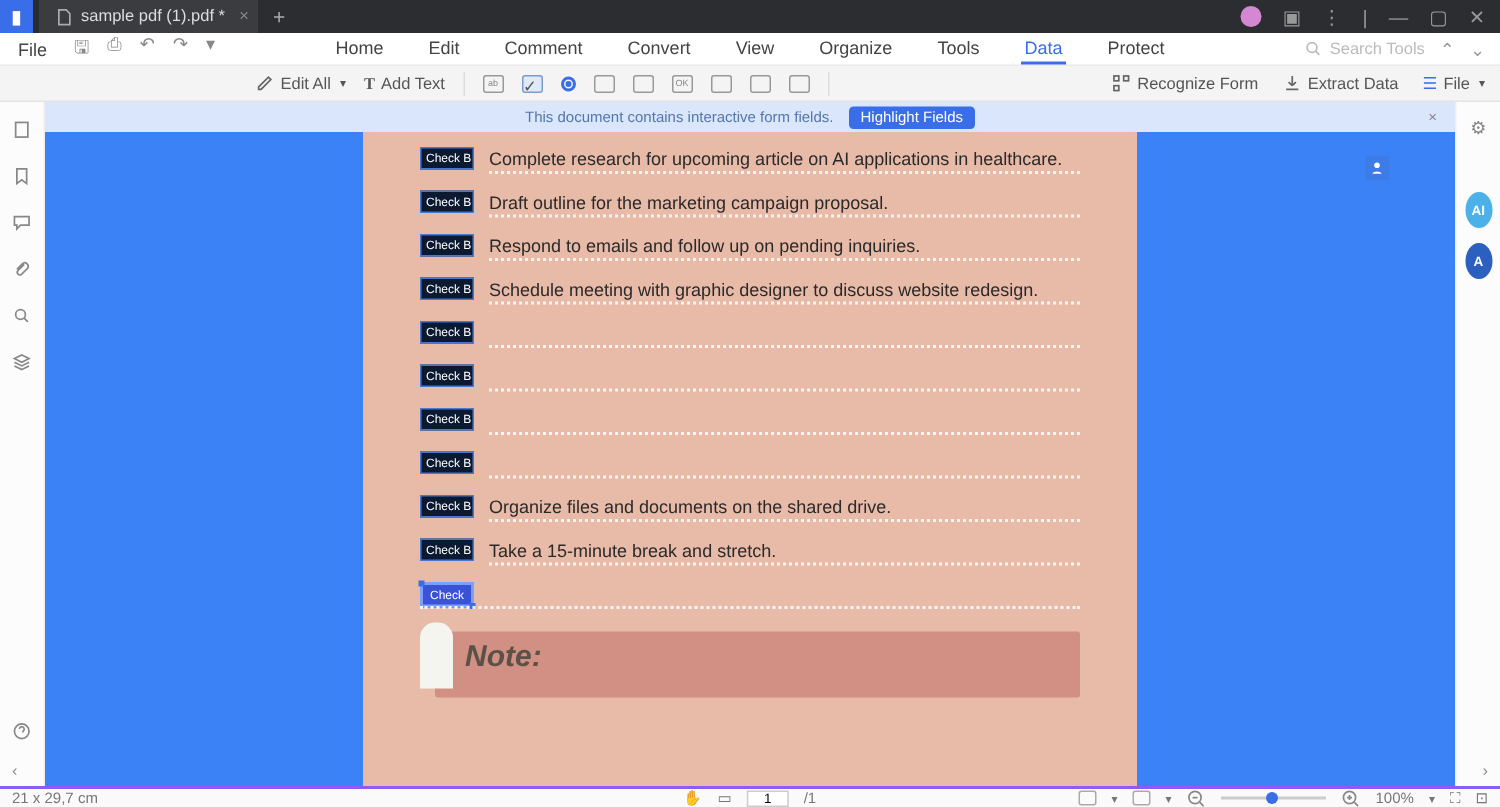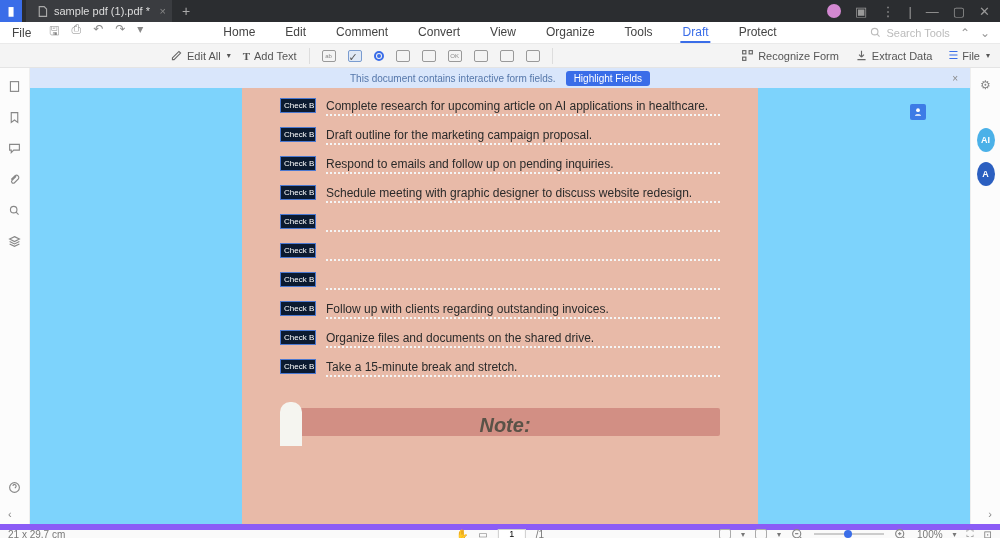--- a/index.html
+++ b/index.html
@@ -33,21 +33,21 @@
 .toolbar .radio { width:10px; height:10px; border:2px solid #3a6de8; border-radius:50%; display:inline-block; position:relative; }
 .toolbar .radio::after { content:""; width:4px; height:4px; background:#3a6de8; border-radius:50%; position:absolute; top:1px; left:1px; }
 .toolbar .sep { width:1px; height:16px; background:#ddd; }
 .toolbar .right { margin-left:auto; display:flex; gap:16px; align-items:center; }
 
 
 .main { position:absolute; top:68px; bottom:14px; left:0; right:0; display:flex; }
 .left-rail { width:30px; background:#fcfcfc; border-right:1px solid #eee; display:flex; flex-direction:column; align-items:center; gap:18px; padding-top:12px; color:#888; }
 .left-rail svg { stroke:#888; }
 .left-rail .help { margin-top:auto; margin-bottom:30px; }
-.canvas-wrap { flex:1; position:relative; background:#7dd3fc; }
+.canvas-wrap { flex:1; position:relative; background:#3b82f6; }
 .right-rail { width:30px; background:#fcfcfc; border-left:1px solid #eee; display:flex; flex-direction:column; align-items:center; gap:10px; padding-top:10px; }
 .right-rail .ctrl { color:#888; font-size:12px; }
 .right-rail .badge { width:18px; height:24px; border-radius:50%; display:flex; align-items:center; justify-content:center; color:#fff; font-size:9px; font-weight:700; }
 .right-rail .b2 { background:#4bb1e8; }
 .right-rail .b3 { background:#2b5fc0; }
 
 
 .banner { height:20px; background:#d9e6fb; display:flex; align-items:center; justify-content:center; font-size:10px; color:#5577aa; position:relative; margin:0 0; }
 .banner .hl { background:#3a6de8; color:#fff; padding:2px 8px; border-radius:3px; margin-left:10px; font-size:10px; }
 .banner .close { position:absolute; right:12px; color:#888; }
@@ -55,27 +55,27 @@
 
 .page-outer { position:absolute; top:20px; bottom:0; left:0; right:0; overflow:hidden; }
 .page { width:516px; margin:0 auto; background:#e8baa8; min-height:100%; padding:10px 38px 10px 38px; position:relative; }
 .task-row { display:flex; align-items:center; gap:10px; margin-bottom:14px; position:relative; }
 .check-field { background:#0b1a30; color:#fff; font-size:8px; padding:2px 3px; border:1px solid #4a78d0; white-space:nowrap; width:36px; text-align:center; }
 .task-text { font-size:12px; color:#2a2a2a; position:relative; z-index:2; }
 .dots { position:absolute; left:46px; right:0; top:16px; border-bottom:2px dotted #f5f5f5; z-index:1; }
 .check-sel { background:#3a52d6; color:#fff; font-size:8px; padding:2px 4px; border:2px solid #7aa0ff; width:36px; text-align:center; position:relative; }
 .check-sel::before, .check-sel::after { content:""; position:absolute; width:4px; height:4px; background:#3a6de8; }
 .check-sel::before { top:-3px; left:-3px; } .check-sel::after { bottom:-3px; right:-3px; }
-.note-box { margin-top:34px; background:#d28f84; height:28px; padding:6px 20px; border-radius:2px; position:relative; margin-left:10px;text-align:center; }
+.note-box { margin-top:16px; background:#d28f84; height:44px; padding:6px 20px; border-radius:2px; position:relative; margin-left:10px; }
 .note-box .title { color:#5a5247; font-size:20px; font-style:italic; font-weight:700; }
 .note-clip { position:absolute; left:-10px; top:-6px; width:22px; height:44px; background:#f5f5f0; border-radius:10px 10px 0 0; }
 .user-badge { position:absolute; top:36px; right:44px; width:16px; height:16px; background:#3d7be6; border-radius:2px; display:flex; align-items:center; justify-content:center; }
 
 
-.statusbar { position:absolute; bottom:0; left:0; right:0; height:14px; background:#fafafa; border-top:6px solid #8b5cf6; display:flex; align-items:center; font-size:10px; color:#777; padding:0 8px; }
+.statusbar { position:absolute; bottom:0; left:0; right:0; height:14px; background:#fafafa; border-top:2px solid #8b5cf6; display:flex; align-items:center; font-size:10px; color:#777; padding:0 8px; }
 .statusbar .center { position:absolute; left:50%; transform:translateX(-50%); display:flex; align-items:center; gap:10px; }
 .statusbar .center input { width:28px; height:11px; font-size:9px; text-align:center; border:1px solid #ccc; }
 .statusbar .right { margin-left:auto; display:flex; align-items:center; gap:10px; }
 .statusbar .slider { width:70px; height:2px; background:#ccc; position:relative; }
 .statusbar .slider .knob { width:8px; height:8px; background:#3a6de8; border-radius:50%; position:absolute; top:-3px; left:30px; }
 .statusbar .ico { width:12px; height:10px; border:1px solid #aaa; border-radius:2px; }
 
 
 .navleft, .navright { position:absolute; bottom:18px; font-size:11px; color:#888; }
 .navleft { left:8px; } .navright { right:8px; }
@@ -116,21 +116,21 @@
     <span>▾</span>
   </div>
   <div class="tabs">
     <span class="item">Home</span>
     <span class="item">Edit</span>
     <span class="item">Comment</span>
     <span class="item">Convert</span>
     <span class="item">View</span>
     <span class="item">Organize</span>
     <span class="item">Tools</span>
-    <span class="item active">Draft</span>
+    <span class="item active">Data</span>
     <span class="item">Protect</span>
   </div>
   <div class="search">
     <svg class="ic" viewBox="0 0 16 16">
         <circle cx="7" cy="7" r="4" stroke="#bbb"></circle>
         <path d="M10 10l3 3" stroke="#bbb"></path>
       </svg>
     <span>Search Tools</span>
   </div>
   <div class="rcorner">
@@ -254,32 +254,35 @@
         <div class="task-row">
             <span class="check-field">Check B</span>
             <span class="dots"></span>
           </div>
         <div class="task-row">
             <span class="check-field">Check B</span>
             <span class="dots"></span>
           </div>
         <div class="task-row">
             <span class="check-field">Check B</span>
-            <span class="task-text">Follow up with clients regarding outstanding invoices.</span>
             <span class="dots"></span>
           </div>
         <div class="task-row">
             <span class="check-field">Check B</span>
             <span class="task-text">Organize files and documents on the shared drive.</span>
             <span class="dots"></span>
           </div>
         <div class="task-row">
             <span class="check-field">Check B</span>
             <span class="task-text">Take a 15-minute break and stretch.</span>
             <span class="dots"></span>
+          </div>
+        <div class="task-row">
+            <span class="check-sel">Check</span>
+            <span class="dots" style="left:0"></span>
           </div>
         <div class="note-box">
           <div class="note-clip"></div>
           <span class="title">Note:</span>
         </div>
       </div>
     </div>
   </div>
 
   <div class="right-rail">

